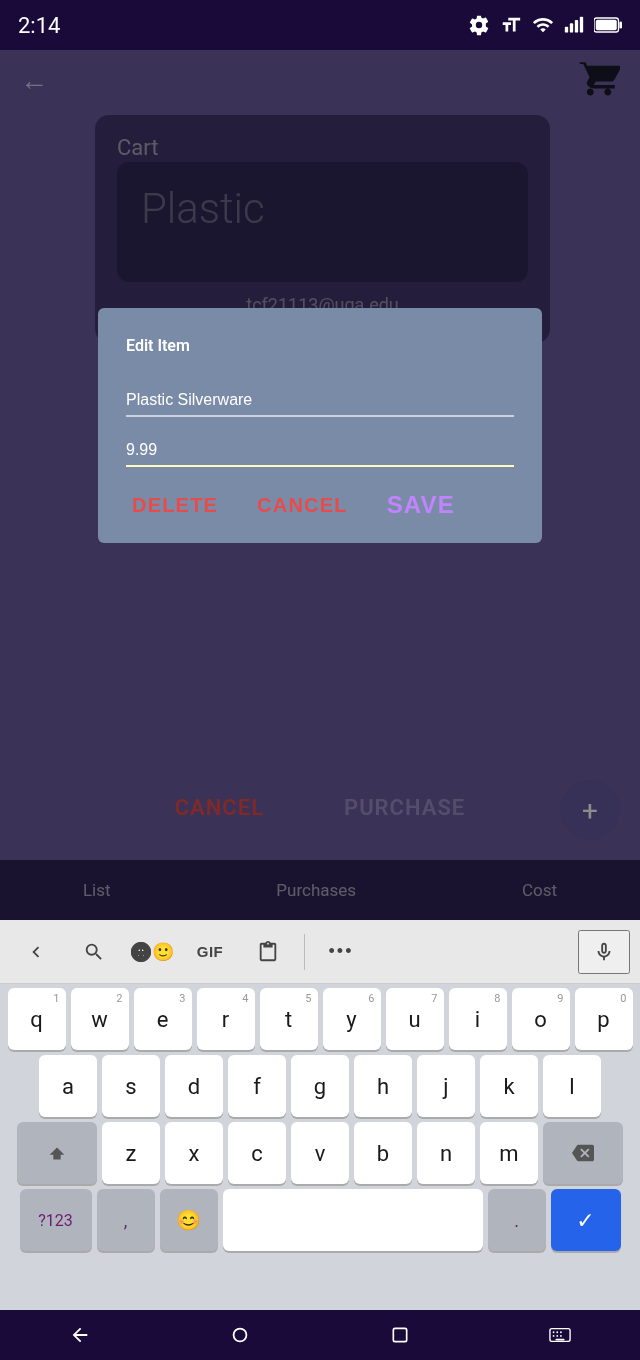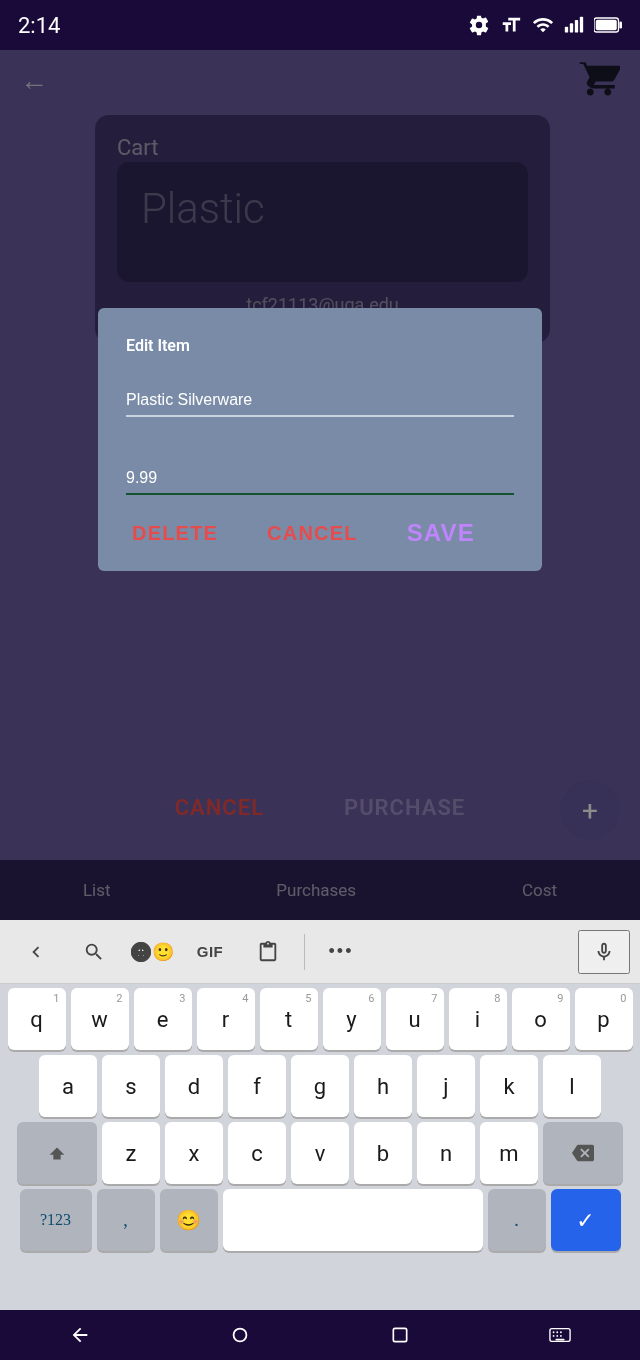--- a/index.html
+++ b/index.html
@@ -205,27 +205,26 @@
       background: transparent;
       border: none;
       border-bottom: 2px solid rgba(255,255,255,0.6);
       width: 100%;
       color: white;
       font-size: 16px;
       padding: 6px 0;
       outline: none;
     }
     .dialog-input.price {
-      border-bottom: 2px solid #14532d;
-      margin-top: 28px;
+      border-bottom: 2px solid #fef9c3;
     }
     .dialog-actions {
       display: flex;
       justify-content: flex-start;
-      gap: 49px;
+      gap: 39px;
       margin-top: 24px;
       padding-left: 6px;
     }
     .dialog-btn-delete {
       color: #e74c4c;
       font-size: 20px;
       font-weight: 700;
       letter-spacing: 1.2px;
       background: none;
       border: none;
@@ -339,23 +338,22 @@
     .key .num-hint {
       position: absolute;
       top: 4px;
       right: 6px;
       font-size: 11px;
       color: #999;
       font-weight: 400;
     }
     .key.special {
       background: #b0b5bd;
-      color: #0c4a6e;
+      color: #701a75;
       font-size: 18px;
-      font-family: Liberation Serif, serif;
     }
     .key.wide-special {
       background: #b0b5bd;
       max-width: 80px;
       min-width: 70px;
     }
     .key.space-key {
       flex: 4;
       max-width: 260px;
       min-width: 240px;

